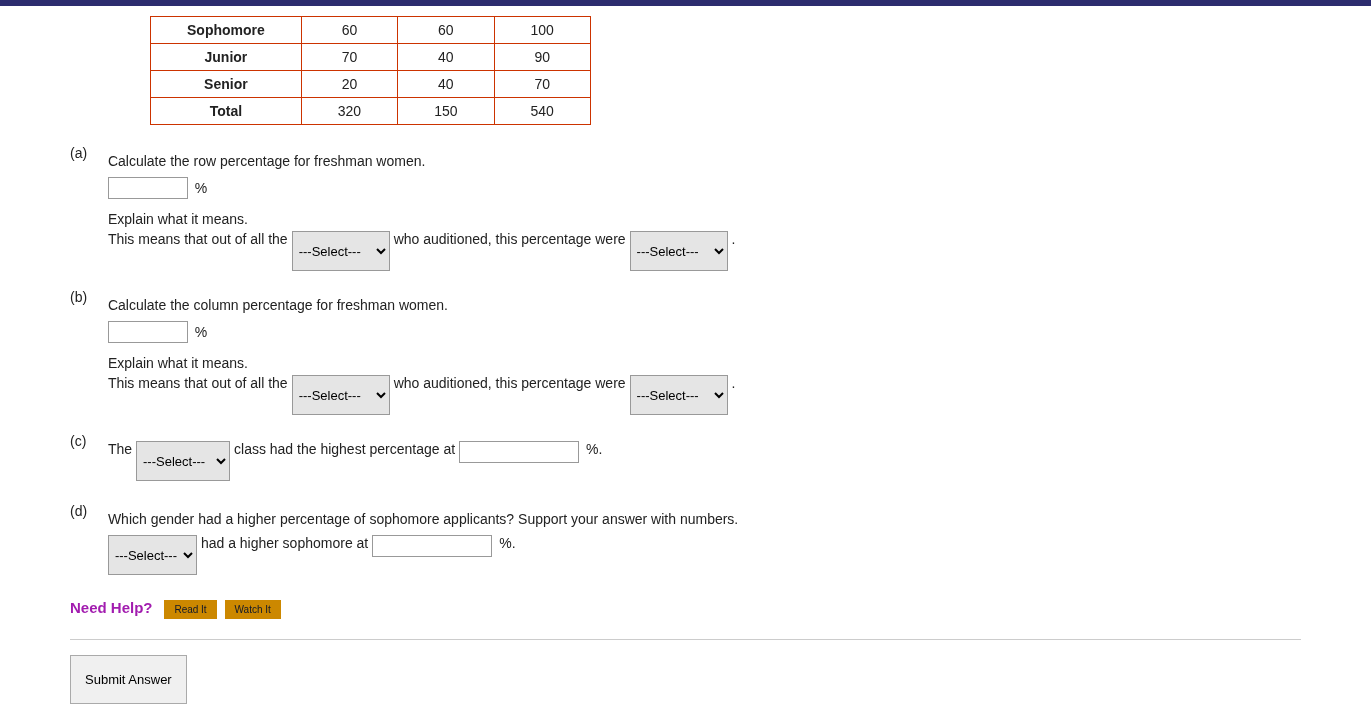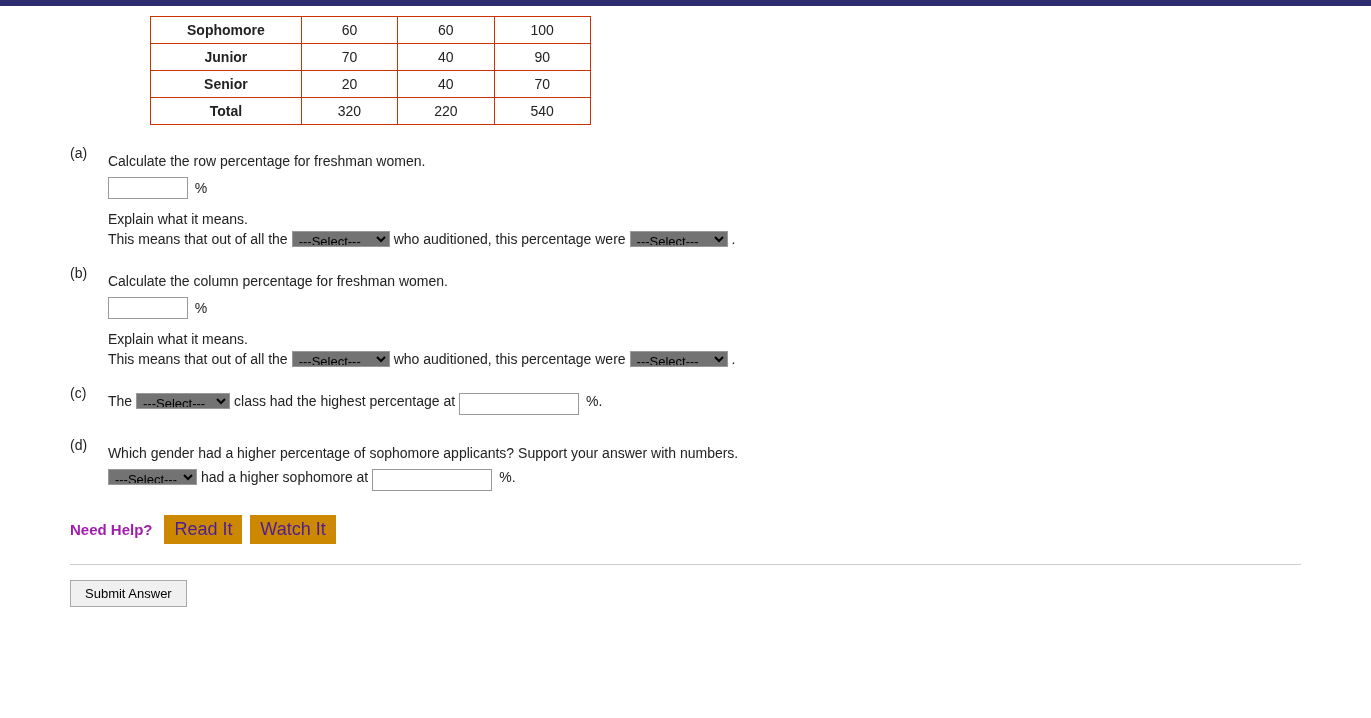--- a/index.html
+++ b/index.html
@@ -64,23 +64,23 @@
       height: 22px;
       font-size: 13px;
       padding: 2px 4px;
     }
     input.wide-input {
       width: 120px;
     }
     select {
       border: 1px solid #999;
       font-size: 13px;
-      height: 16px;
+      height: 40px;
       padding: 1px 2px;
-      background: #737373;
+      background: #e5e5e5;
     }
     .pct-label {
       font-size: 14px;
       margin-left: 3px;
     }
     .explain-text {
       margin-top: 12px;
       margin-bottom: 4px;
     }
     .this-means-line {
@@ -94,31 +94,31 @@
       margin-bottom: 20px;
     }
     .need-help-label {
       color: #a21caf;
       font-weight: bold;
       font-size: 15px;
       margin-right: 8px;
     }
     .help-btn {
       background: #cc8800;
-      color: #4c1d95;
+      color: #0f172a;
       border: none;
       padding: 4px 10px;
-      font-size: 18px;
+      font-size: 10px;
       cursor: pointer;
       margin-right: 4px;
     }
     .submit-btn {
       border: 1px solid #aaa;
       background: #f0f0f0;
-      padding: 5px 14px;
+      padding: 16px 14px;
       font-size: 13px;
       cursor: pointer;
     }
     .bottom-bar {
       height: 1px;
       background: #ccc;
       margin-top: 10px;
     }
     .submit-row {
       margin-top: 15px;
@@ -147,21 +147,21 @@
         </tr>
         <tr>
           <td class="label-cell">Senior</td>
           <td>20</td>
           <td>40</td>
           <td>70</td>
         </tr>
         <tr>
           <td class="label-cell">Total</td>
           <td>320</td>
-          <td>220</td>
+          <td>150</td>
           <td>540</td>
         </tr>
       </tbody>
     </table>
 
     <div class="section">
       <span class="section-label">(a)</span>
       <div class="section-content">
         <div class="row-line">Calculate the row percentage for freshman women.</div>
         <div class="row-line">

